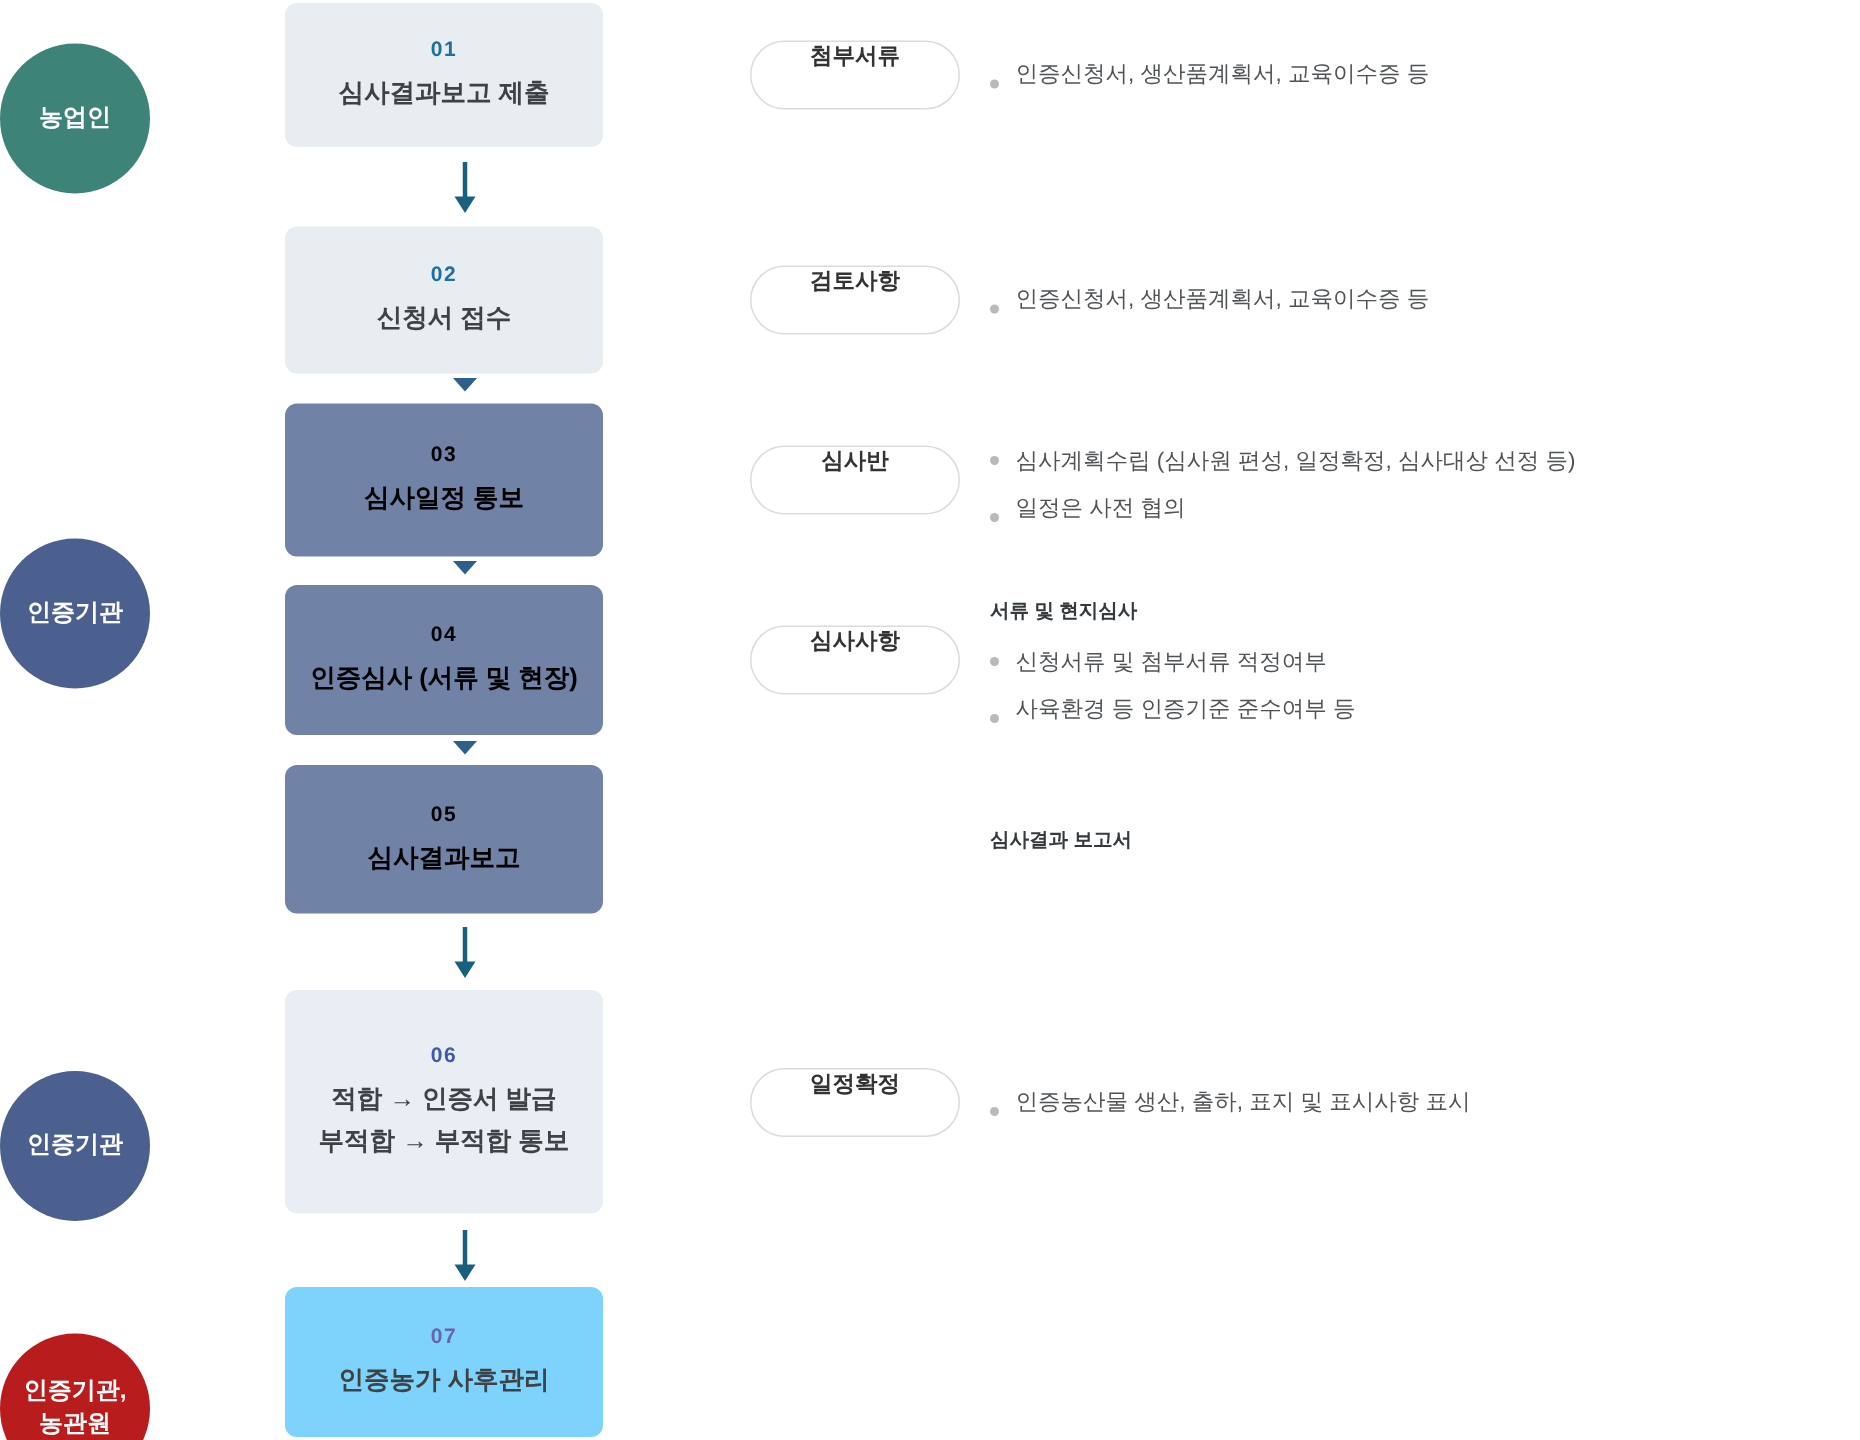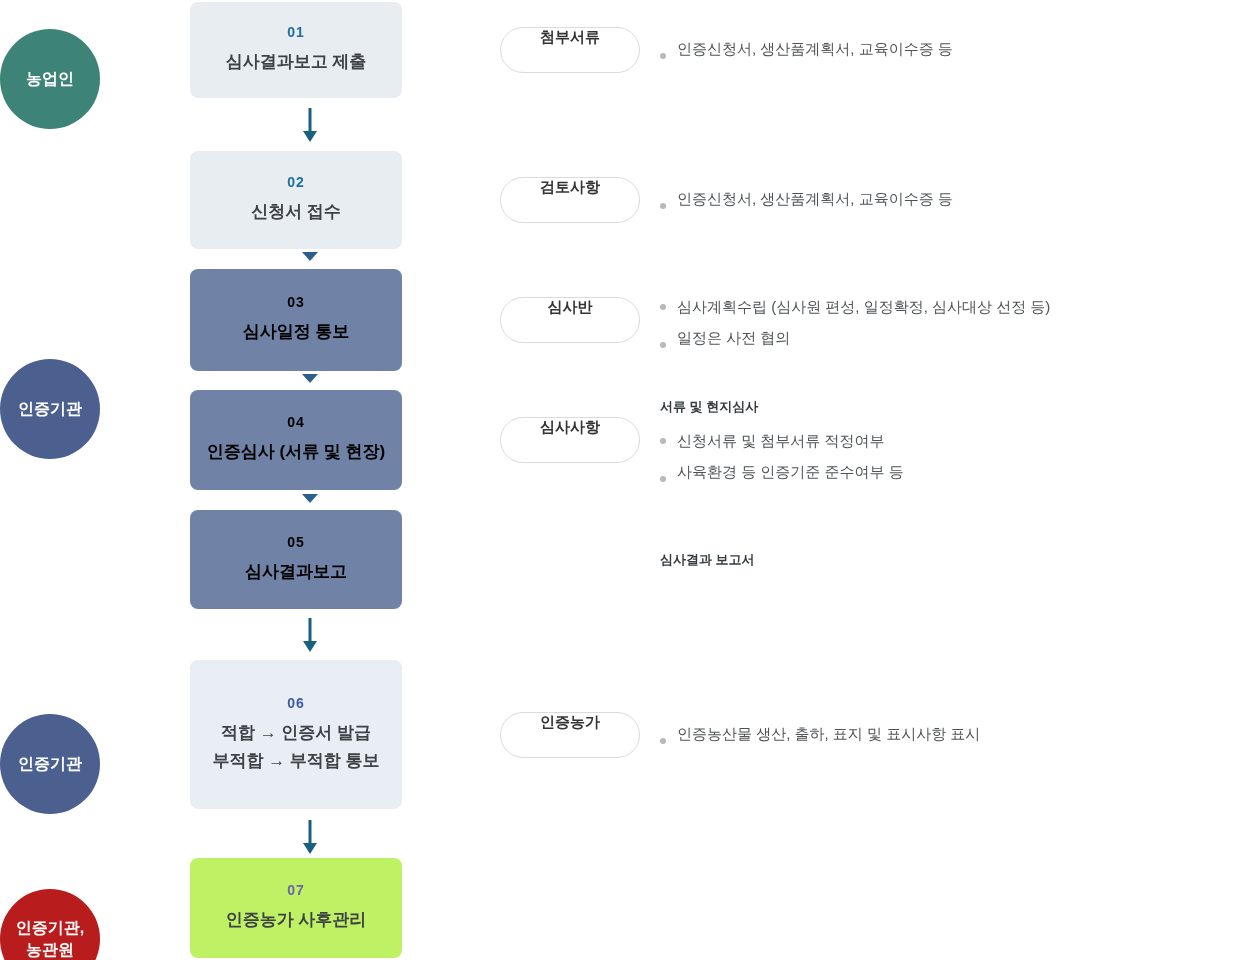--- a/index.html
+++ b/index.html
@@ -20,21 +20,21 @@
   
   .step {
     position: absolute; left: 190px; width: 212px; border-radius: 8px;
     display: flex; flex-direction: column; align-items: center; justify-content: center;
     text-align: center;
   }
   .step .num { font-size: 14px; font-weight: 700; letter-spacing: 1px; margin-bottom: 8px; }
   .step .title { font-size: 17px; font-weight: 700; color: #3F4245; line-height: 1.6; }
   .step.bg-a { background: #E8EDF2; }
   .step.bg-b { background: #E9EDF4; }
-  .step.bg-c { background: #bef264; }
+  .step.bg-c { background: #7dd3fc; }
   .step.highlight { background: #7082A6; }
   .step.highlight .num, .step.highlight .title { color: #000000; }
   .num.c-blue   { color: #1D6FA0; }
   .num.c-indigo { color: #3D5CA6; }
   .num.c-purple { color: #6A63AE; }
   
   .arrow-long { position: absolute; left: 302px; width: 16px; height: 34px; }
   .tri {
     position: absolute; left: 302px; width: 0; height: 0;
     border-left: 8px solid transparent; border-right: 8px solid transparent;
@@ -134,21 +134,21 @@
   <div class="pill" style="top:177px">
       <span>검토사항</span>
     </div>
   <div class="pill" style="top:297px">
       <span>심사반</span>
     </div>
   <div class="pill" style="top:417px">
       <span>심사사항</span>
     </div>
   <div class="pill" style="top:712px">
-      <span>인증농가</span>
+      <span>일정확정</span>
     </div>
 
   <div class="desc" style="top:41px">
     <div class="bullet-row">
       <span class="dot"></span>
       <span class="bullet-text">인증신청서, 생산품계획서, 교육이수증 등</span>
     </div>
   </div>
   <div class="desc" style="top:191px">
     <div class="bullet-row">

